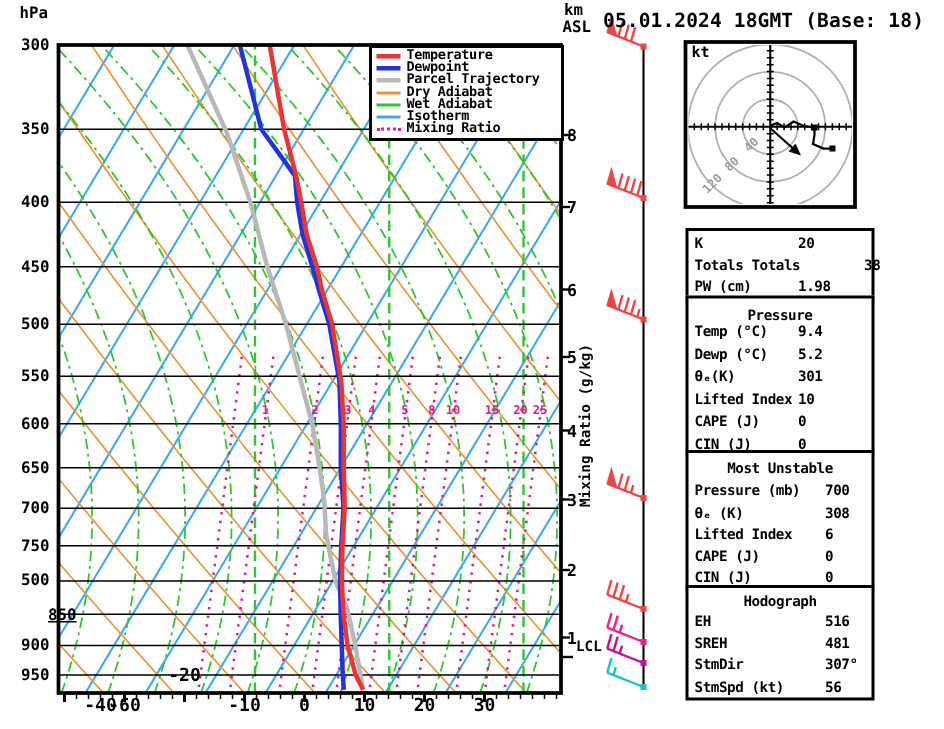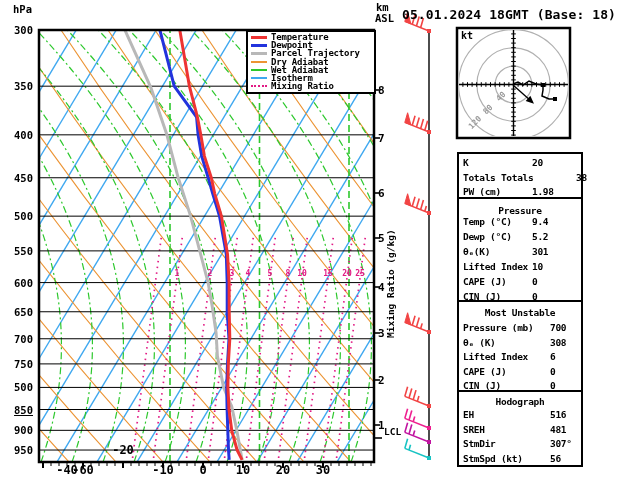--- a/index.html
+++ b/index.html
@@ -356,21 +356,21 @@
       <div class="lbl ptick" style="left: 5px; top: 80.1725px;">350</div>
       <div class="lbl ptick" style="left: 5px; top: 128.831px;">400</div>
       <div class="lbl ptick" style="left: 5px; top: 171.751px;">450</div>
       <div class="lbl ptick" style="left: 5px; top: 210.145px;">500</div>
       <div class="lbl ptick" style="left: 5px; top: 244.876px;">550</div>
       <div class="lbl ptick" style="left: 5px; top: 276.583px;">600</div>
       <div class="lbl ptick" style="left: 5px; top: 305.75px;">650</div>
       <div class="lbl ptick" style="left: 5px; top: 332.755px;">700</div>
       <div class="lbl ptick" style="left: 5px; top: 357.896px;">750</div>
       <div class="lbl ptick" style="left: 5px; top: 381.414px;">500</div>
-      <div class="lbl ptick" style="left: 5px; top: 403.506px; text-decoration: underline;">850</div>
+      <div class="lbl ptick" style="left: 23px; top: 403.506px; text-decoration: underline;">850</div>
       <div class="lbl ptick" style="left: 5px; top: 424.334px;">900</div>
       <div class="lbl ptick" style="left: 5px; top: 444.036px;">950</div>
       <div class="lbl ttick" style="left: 25px; top: 463px; margin-left: 24px;">-40</div>
       <div class="lbl ttick" style="left: 65px; top: 463px;">-60</div>
       <div class="lbl ttick" style="left: 105px; top: 443px;">-20</div>
       <div class="lbl ttick" style="left: 145px; top: 463px;">-10</div>
       <div class="lbl ttick" style="left: 185px; top: 463px;">0</div>
       <div class="lbl ttick" style="left: 225px; top: 463px;">10</div>
       <div class="lbl ttick" style="left: 265px; top: 463px;">20</div>
       <div class="lbl ttick" style="left: 305px; top: 463px;">30</div>

